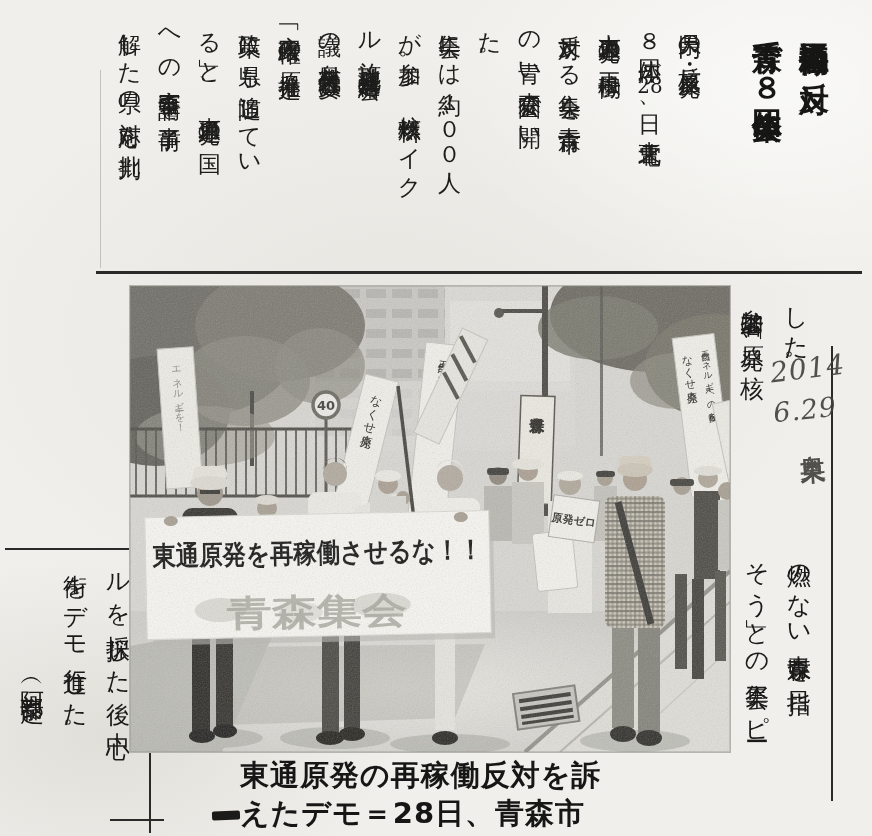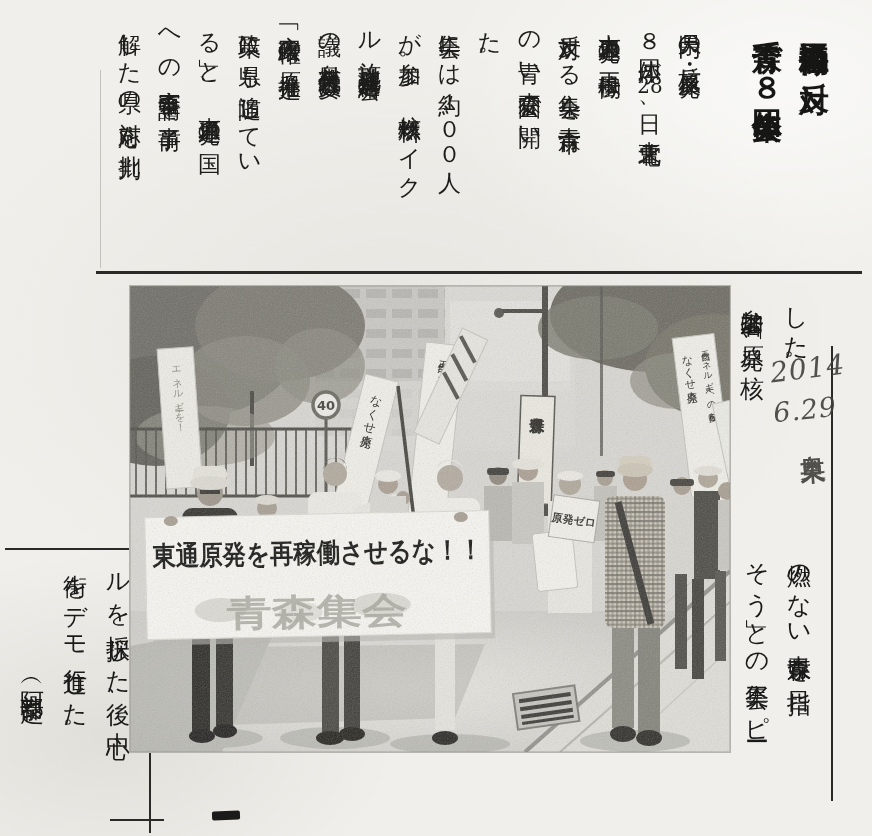--- a/index.html
+++ b/index.html
@@ -348,15 +348,17 @@
         <ellipse cx="42" cy="232" rx="7" ry="5" fill="#a89f92"></ellipse>
           <ellipse cx="332" cy="234" rx="7" ry="5" fill="#a89f92"></ellipse>
       </g>
 
       <rect x="0" y="0" width="600" height="466" filter="url(#grain)" opacity="0.28"></rect>
       <rect x="0" y="0" width="600" height="466" fill="none" stroke="#8f8e88" stroke-width="2" opacity=".35"></rect>
     </svg>
   </div>
 
   <div class="caption">
+    <div>東通原発の再稼働反対を訴</div>
+    <div>えたデモ＝28日、青森市</div>
   </div>
 
 </div>
 
 </body></html>

